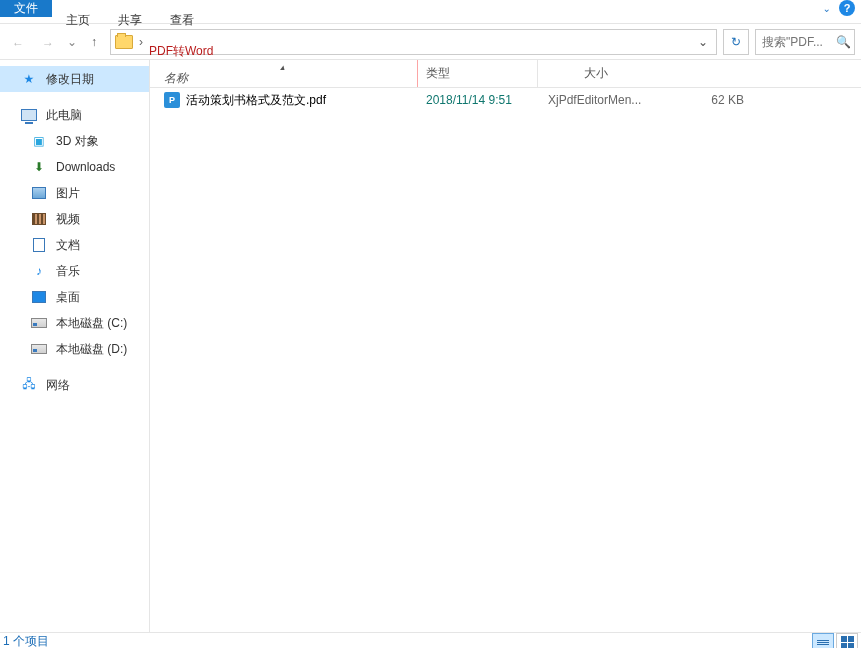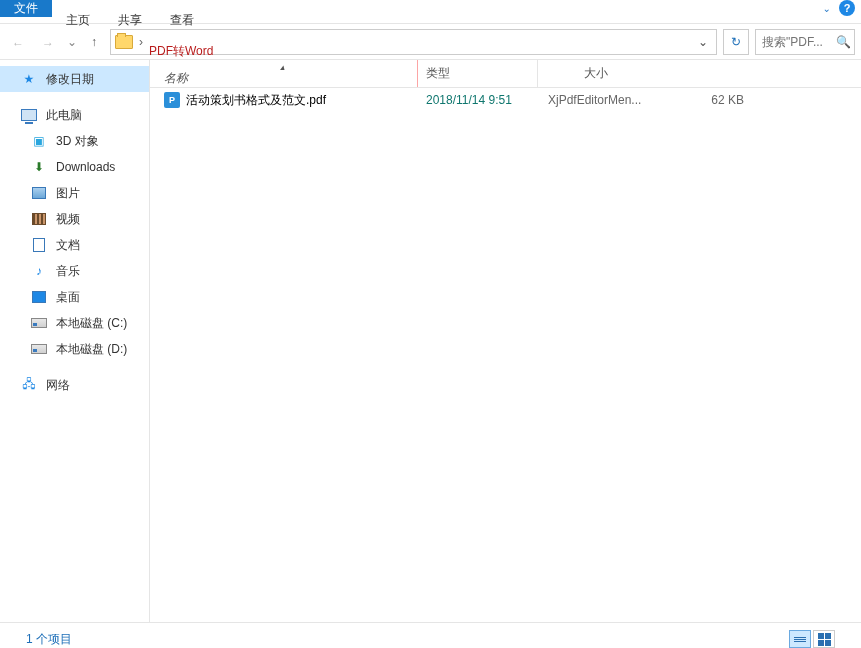--- a/index.html
+++ b/index.html
@@ -62,21 +62,21 @@
 .sort-ind { position: absolute; left: 120px; top: 2px; color: #555; font-size: 9px; }
 .rows { flex: 1; }
 .row { display: flex; height: 24px; align-items: center; padding-left: 10px; }
 .rc-name { width: 258px; display: flex; align-items: center; gap: 6px; padding-left:4px; }
 .rc-date { width: 122px; color: #0f766e; padding-left:8px; }
 .rc-type { width: 120px; color: #666; padding-left:8px; white-space:nowrap; overflow:hidden; text-overflow:ellipsis; }
 .rc-size { width: 100px; color: #666; text-align: right; padding-right: 16px; }
 .pdf-ic { width: 16px; height: 16px; background: #2b8fd9; color: #fff; display: flex; align-items: center; justify-content: center; font-size: 9px; font-weight: bold; border-radius: 2px; }
 
 
-.status { height: 26px; border-top: 1px solid #e5e5e5; display: flex; align-items: flex-end; padding: 0 26px; color: #1e6fb8; }
+.status { height: 16px; border-top: 1px solid #e5e5e5; display: flex; align-items: flex-start; padding: 0 3px; color: #1e6fb8; }
 .status-right { margin-left: auto; display: flex; gap: 2px; }
 .view-btn { width: 22px; height: 18px; border: 1px solid #ccc; display: flex; align-items: center; justify-content: center; cursor: pointer; }
 .view-btn.active { background: #cce8ff; border-color: #6aa9e0; }
 .vb-det { display:flex; flex-direction:column; gap:1px; }
 .vb-det i{ width:12px; height:1px; background:#2a6fb0; display:block;}
 .vb-lg { display:grid; grid-template-columns:6px 6px; grid-template-rows:6px 6px; gap:1px; }
 .vb-lg i{ background:#2a6fb0; display:block;}
 </style>
 </head>
 <body>

